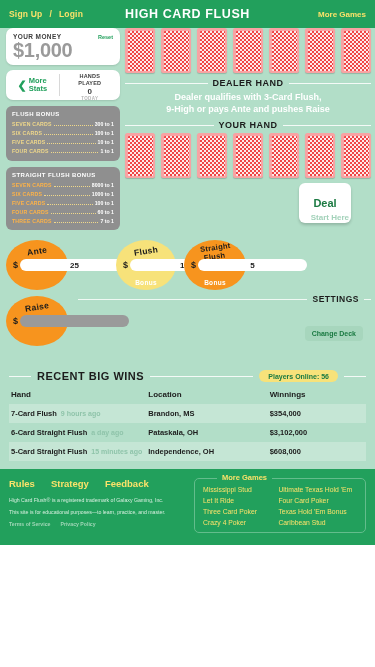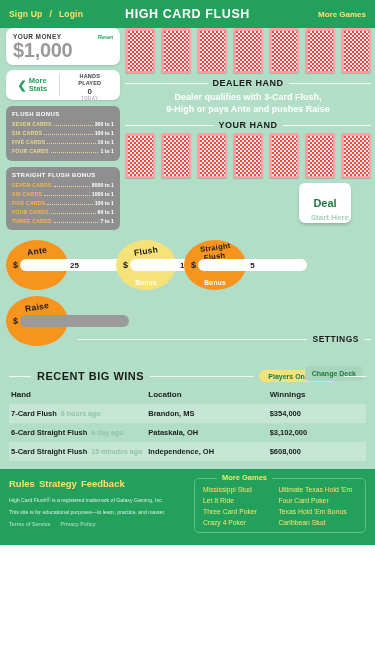--- a/index.html
+++ b/index.html
@@ -149,21 +149,21 @@
   #chip-ante   { left: 6px;   top: 2px;  width: 62px; height: 50px; background: #f7941e; }
   #chip-flush  { left: 116px; top: 2px;  width: 60px; height: 50px; background: #f7e27a; }
   #chip-sflush { left: 184px; top: 2px;  width: 62px; height: 50px; background: #f7941e; }
   #chip-raise  { left: 6px;   top: 58px; width: 62px; height: 50px; background: #f7941e; }
 
   .rot-1 { display: inline-block; transform: rotate(-9deg); }
   .rot-2 { display: inline-block; transform: rotate(-8deg); }
 
   
   .settings {
-    position: absolute; left: 78px; right: 4px; top: 56px; margin-top: 40px;
+    position: absolute; left: 78px; right: 4px; top: 56px;
   }
   .settings-head { display: flex; align-items: center; gap: 5px; }
   .settings-line { flex: 1; height: 1px; background: #ffffff; opacity: .8; }
   .settings-title { font-size: 8.5px; font-weight: bold; color: #1c1c1c; letter-spacing: .5px; }
   .settings-dash { width: 7px; height: 1px; background: #ffffff; opacity: .8; }
   .opts { display: flex; gap: 16px; margin-top: 6px; padding-left: 12px; }
   .opt { display: flex; align-items: center; gap: 4px; cursor: pointer; }
   .cbox {
     width: 9px; height: 9px; background: #cfe8da; border-radius: 1.5px;
     border: 1px solid #bcd9c9;
@@ -194,21 +194,21 @@
   .wtable td { font-size: 7.5px; font-weight: bold; color: #1c1c1c; padding: 5px 0; }
   .wtable tr.alt { background: #c5e6d5; }
   .wtable .hand-cell { padding-left: 2px; }
   .ago { color: #8fc4aa; font-weight: bold; font-size: 7px; margin-left: 4px; }
   .col-loc { width: 34%; }
   .col-win { width: 27%; }
 
   
   .footer { background: #22a05c; padding: 9px 9px 12px 9px; display: flex; }
   .foot-left { flex: 1; padding-right: 6px; }
-  .foot-links { display: flex; gap: 4px; margin-bottom: 8px; }
+  .foot-links { display: flex; gap: 16px; margin-bottom: 8px; }
   .foot-link { font-size: 9.5px; font-weight: bold; color: #fbe26a; cursor: pointer; }
   .foot-legal { font-size: 5.2px; color: #d6efdf; line-height: 1.5; margin-bottom: 4px; }
   .foot-small { display: flex; gap: 10px; }
   .foot-small span { font-size: 5.2px; font-weight: bold; color: #9fd6b6; cursor: pointer; }
 
   .more-box {
     width: 172px; border: 1px solid #63bd8c; border-radius: 5px;
     padding: 7px 8px 6px 8px; position: relative;
   }
   .more-title {

